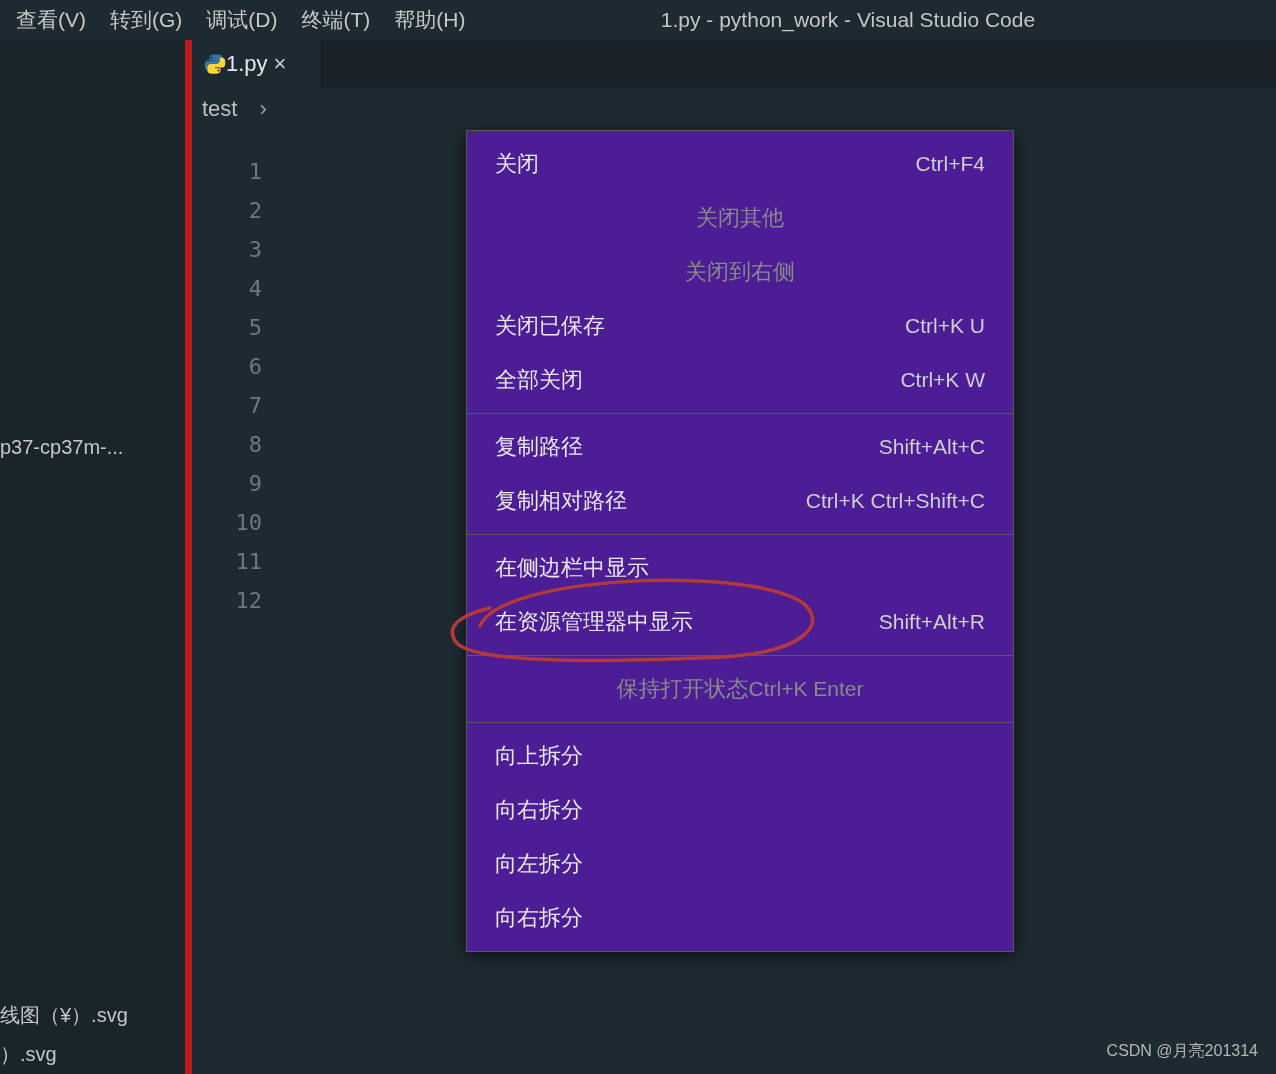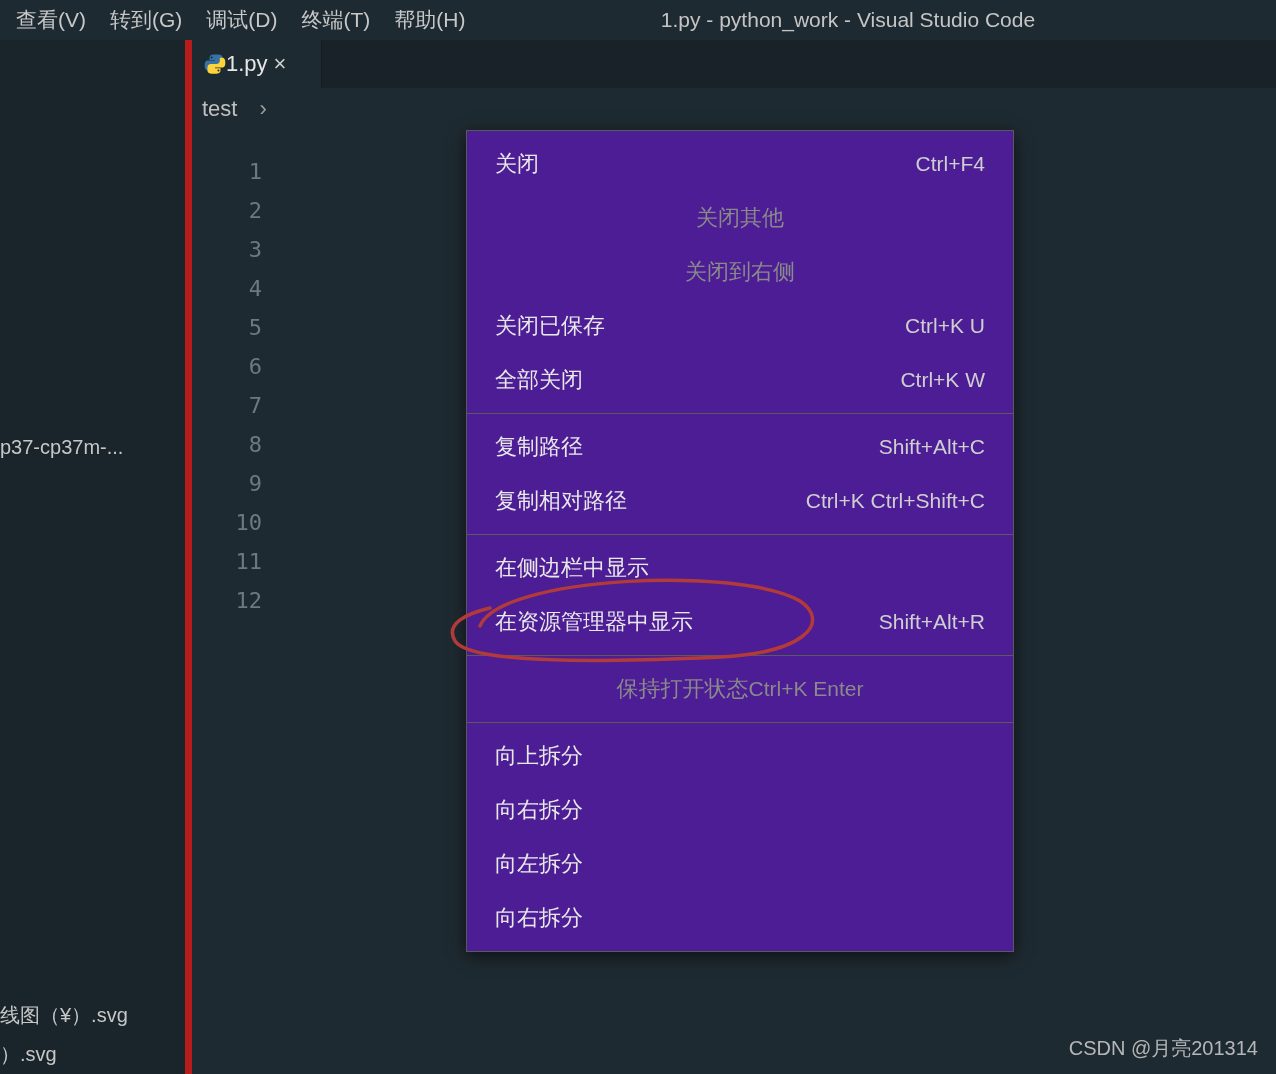--- a/index.html
+++ b/index.html
@@ -170,21 +170,21 @@
       position: absolute;
       left: 248px;
       top: 526px;
       pointer-events: none;
     }
     .watermark {
       position: absolute;
       bottom: 12px;
       right: 18px;
       color: #b6b6b6;
-      font-size: 20px;
+      font-size: 16px;
     }
   </style>
 </head>
 <body>
 
 <div class="menubar">
   <div class="window-title">
     <span class="window-title-inner">1.py - python_work - Visual Studio Code</span>
   </div>
   <div id="menubar-items" style="display:flex;z-index:1;position:relative;">

